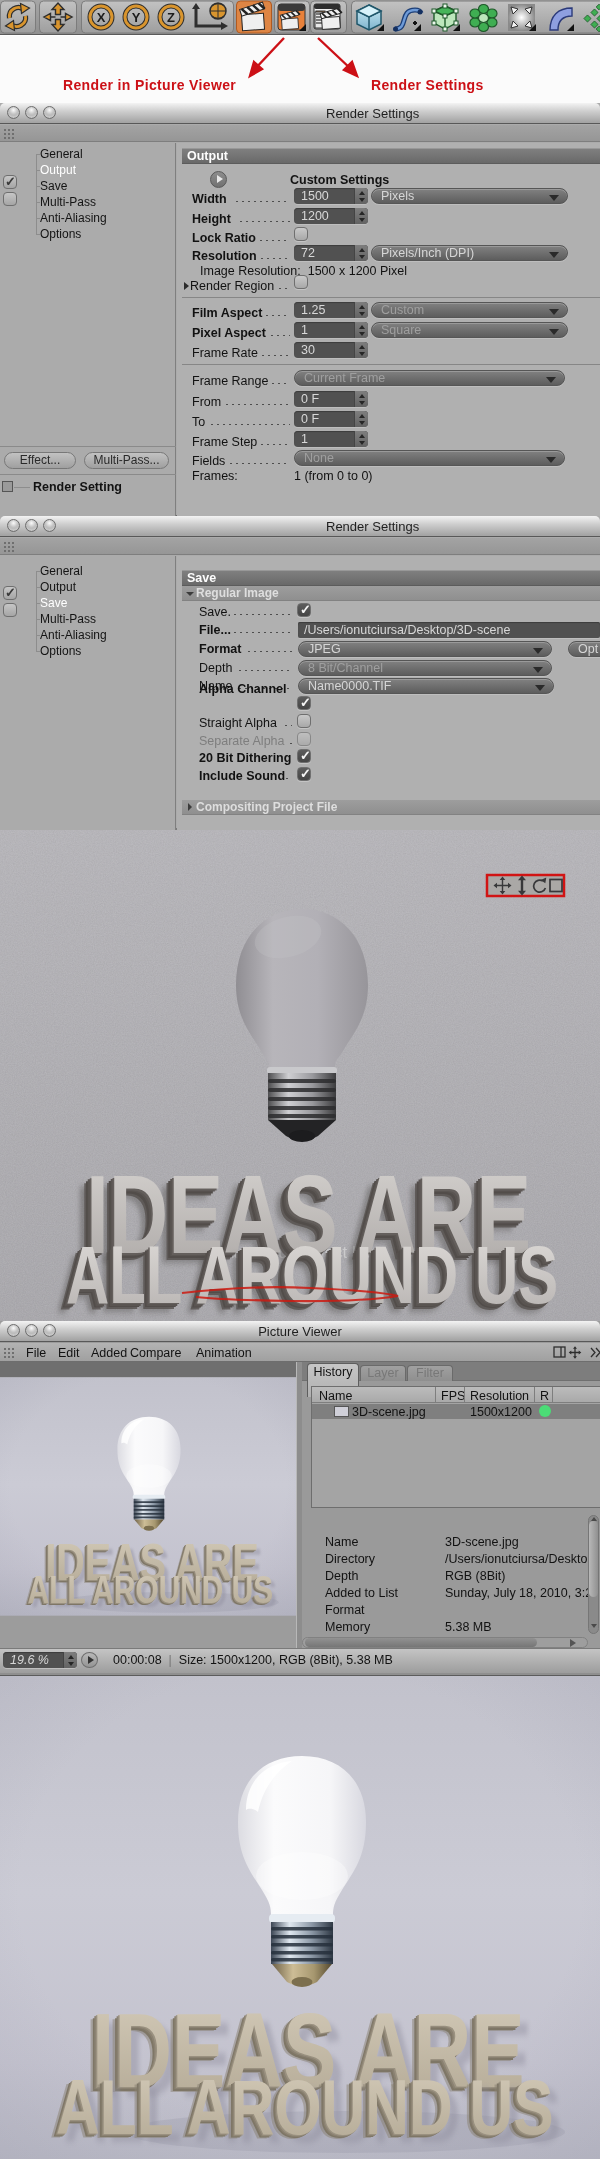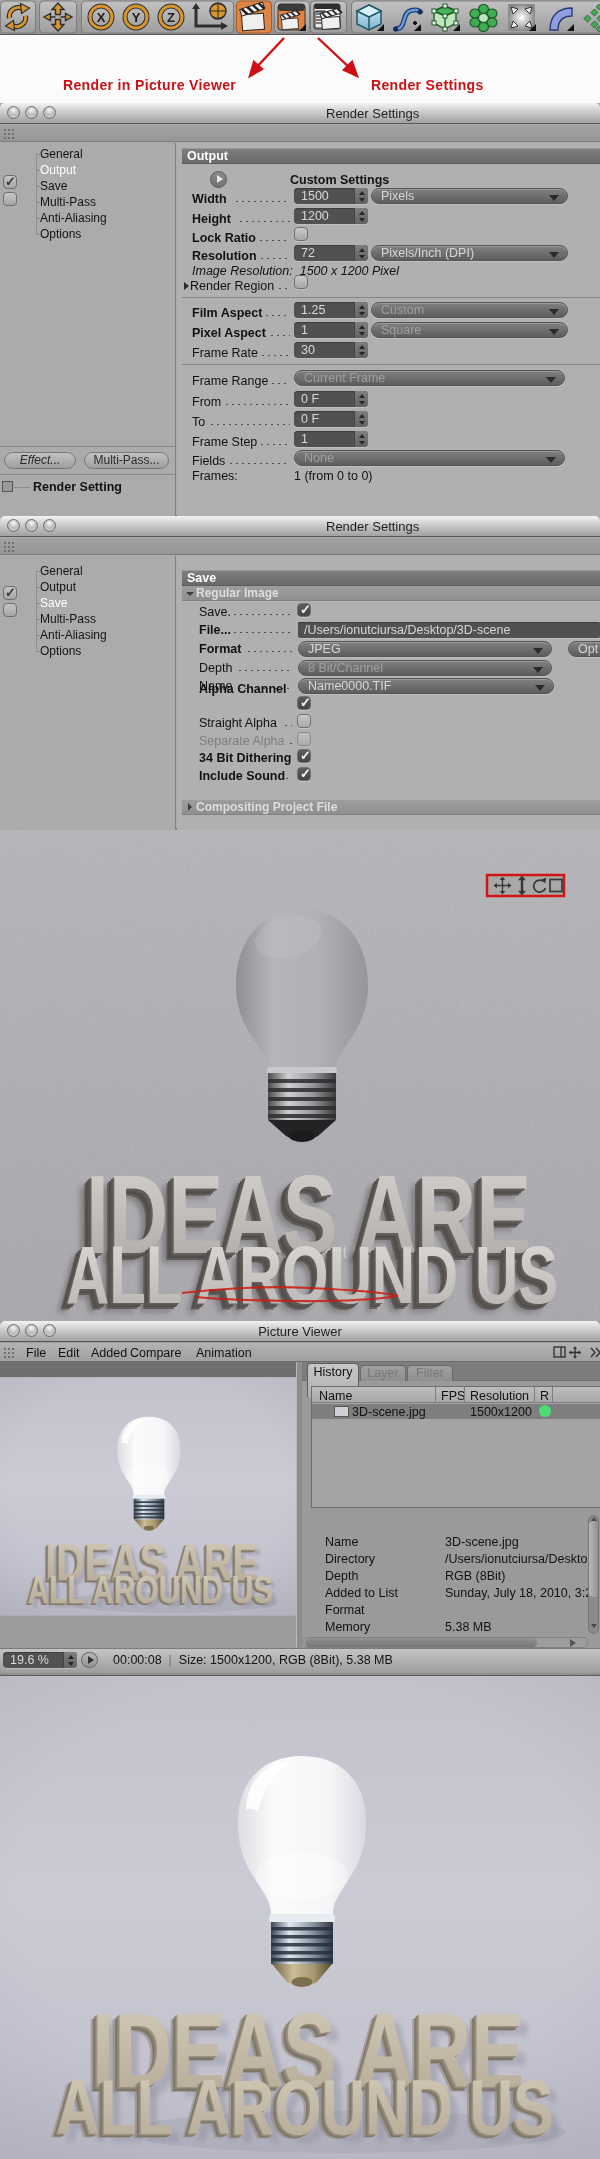--- a/index.html
+++ b/index.html
@@ -267,21 +267,21 @@
     <div class="scb on" style="top:72px;"></div>
     <div class="scb" style="top:89px;"></div>
     <div class="tick" style="top:51px;"></div>
       <div class="tick" style="top:67px;"></div>
     <div class="tick" style="top:83px;"></div>
       <div class="tick" style="top:99px;"></div>
     <div class="tick" style="top:115px;"></div>
       <div class="tick" style="top:131px;"></div>
 
     <div class="abs" style="left:0; top:343px; width:176px; height:1px; background:#8a8a8a;"></div>
-    <div class="pillbtn" style="left:4px; top:349px; width:72px;font-style:italic;">Effect...</div>
+    <div class="pillbtn" style="left:4px; top:349px; width:72px;">Effect...</div>
     <div class="pillbtn" style="left:84px; top:349px; width:85px;">Multi-Pass...</div>
     <div class="abs" style="left:0; top:371px; width:176px; height:1px; background:#8a8a8a;"></div>
     <div class="lbl b" style="left:33px; top:377px;">Render Setting</div>
     <div class="abs" style="left:14px; top:384px; width:16px; height:1px; background:#8d8d8d;"></div>
     <div class="abs" style="left:2px; top:378px; width:11px; height:11px; border:1px solid #555; background:#9a9a9a;"></div>
 
     <div class="rpanel" style="top:40px; height:373px;"></div>
     <div class="ghead" style="left:182px; top:45px; width:418px;">Output</div>
 
     <div class="abs" style="left:210px; top:68px; width:17px; height:17px; border-radius:50%; background:linear-gradient(#8d8d8d,#707070); border:1px solid #585858;"></div>
@@ -308,21 +308,21 @@
     <div class="cb" style="left:294px; top:124px;"></div>
     <div class="lbl b" style="left:192px; top:146px;">Resolution</div>
       <div class="lead" style="left:259px; top:154px; width:31px;"></div>
     <div class="nf" style="left:294px; top:142px;">
         <div class="v">72</div>
         <div class="st"></div>
       </div>
     <div class="dd" style="left:371px; top:142px; width:197px;">
         <div class="v">Pixels/Inch (DPI)</div>
       </div>
-    <div class="lbl" style="left:192px; top:161px;font-style:italic;">Image Resolution:&nbsp; 1500 x 1200 Pixel</div>
+    <div class="lbl" style="left:200px; top:161px;">Image Resolution:&nbsp; 1500 x 1200 Pixel</div>
     <div class="lbl" style="left:190px; top:176px;">Render Region</div>
     <div class="abs" style="left:184px; top:179px; width:0; height:0; border:4px solid rgba(0,0,0,0); border-left:5px solid #2c2c2c; border-right-width:0;"></div>
     <div class="lead" style="left:277px; top:184px; width:13px;"></div>
     <div class="cb" style="left:294px; top:172px;"></div>
     <div class="abs" style="left:182px; top:194px; width:418px; height:1px; background:#9d9d9d; border-top:1px solid #868686;"></div>
     <div class="lbl b" style="left:192px; top:203px;">Film Aspect</div>
       <div class="lead" style="left:264px; top:211px; width:26px;"></div>
     <div class="nf" style="left:294px; top:199px;">
         <div class="v">1.25</div>
         <div class="st"></div>
@@ -434,21 +434,21 @@
         <div class="v">Name0000.TIF</div>
       </div>
     <div class="lbl b" style="left:199px; top:166px;">Alpha Channel</div>
     <div class="cb on" style="left:297px; top:180px;"></div>
     <div class="lbl" style="left:199px; top:200px;">Straight Alpha</div>
       <div class="lead" style="left:283px; top:208px; width:9px;"></div>
     <div class="cb" style="left:297px; top:198px;"></div>
     <div class="lbl dim" style="left:199px; top:218px;">Separate Alpha</div>
       <div class="lead" style="left:288px; top:226px; width:6px;"></div>
     <div class="cb dim" style="left:297px; top:216px;"></div>
-    <div class="lbl b" style="left:199px; top:235px;">34 Bit Dithering</div>
+    <div class="lbl b" style="left:199px; top:235px;">20 Bit Dithering</div>
     <div class="cb on" style="left:297px; top:233px;"></div>
     <div class="lbl b" style="left:199px; top:253px;">Include Sound</div>
       <div class="lead" style="left:284px; top:261px; width:8px;"></div>
     <div class="cb on" style="left:297px; top:251px;"></div>
     <div class="subhead closed" style="left:182px; width:418px; top:284px;">Compositing Project File</div>
   </div>
 
   <div id="viewport" class="abs" style="left:0; top:830px; width:600px; height:491px; background:#a8a6a4;">
   <svg width="600" height="491" style="position:absolute;left:0;top:0">
     <defs>
@@ -706,21 +706,21 @@
     <div class="abs" style="left:588px; top:194px; width:11px; height:119px; border-radius:6px; background:#8a8a8a; border:1px solid #767676;"></div>
     <div class="abs" style="left:589px; top:200px; width:9px; height:76px; border-radius:5px; background:linear-gradient(90deg,#b8b8b8,#909090);"></div>
     <div class="abs" style="left:590.5px; top:196px; width:0; height:0; border:3px solid rgba(0,0,0,0); border-bottom:4px solid #4a4a4a; border-top-width:0;"></div>
     <div class="abs" style="left:590.5px; top:303px; width:0; height:0; border:3px solid rgba(0,0,0,0); border-top:4px solid #4a4a4a; border-bottom-width:0;"></div>
 
     <div class="abs" style="left:302px; top:316px; width:286px; height:11px; border-radius:6px; background:#9e9e9e; border:1px solid #818181;"></div>
     <div class="abs" style="left:305px; top:317px; width:232px; height:9px; border-radius:5px; background:linear-gradient(#929292,#767676);"></div>
     <div class="abs" style="left:570px; top:318px; width:0; height:0; border:4px solid rgba(0,0,0,0); border-left:6px solid #555; border-right-width:0;"></div>
 
     <div class="abs" style="left:0; top:327px; width:600px; height:25px; background:linear-gradient(#c4c4c4,#9d9d9d); border-top:1px solid #7a7a7a;"></div>
-    <div class="nf" style="left:3px; top:331px; width:74px;">
+    <div class="nf" style="left:3px; top:331px; width:74px;font-style:italic;">
         <div class="v">19.6 %</div>
         <div class="st"></div>
       </div>
     <div class="abs" style="left:81px; top:331px; width:17px; height:16px; border-radius:50%; background:linear-gradient(#b8b8b8,#949494); border:1px solid #6e6e6e;"></div>
     <div class="abs" style="left:88px; top:335px; width:0; height:0; border:4px solid rgba(0,0,0,0); border-left:6px solid #333; border-right-width:0;"></div>
     <div class="lbl" style="left:113px; top:332px;">00:00:08&nbsp; <span style="color:#777">|</span>&nbsp; Size: 1500x1200, RGB (8Bit), 5.38 MB</div>
 
     <div class="abs" style="left:0; top:352px; width:600px; height:3px; background:#8f8f8f; border-bottom:1px solid #5c5c5c;"></div>
   </div>
 

